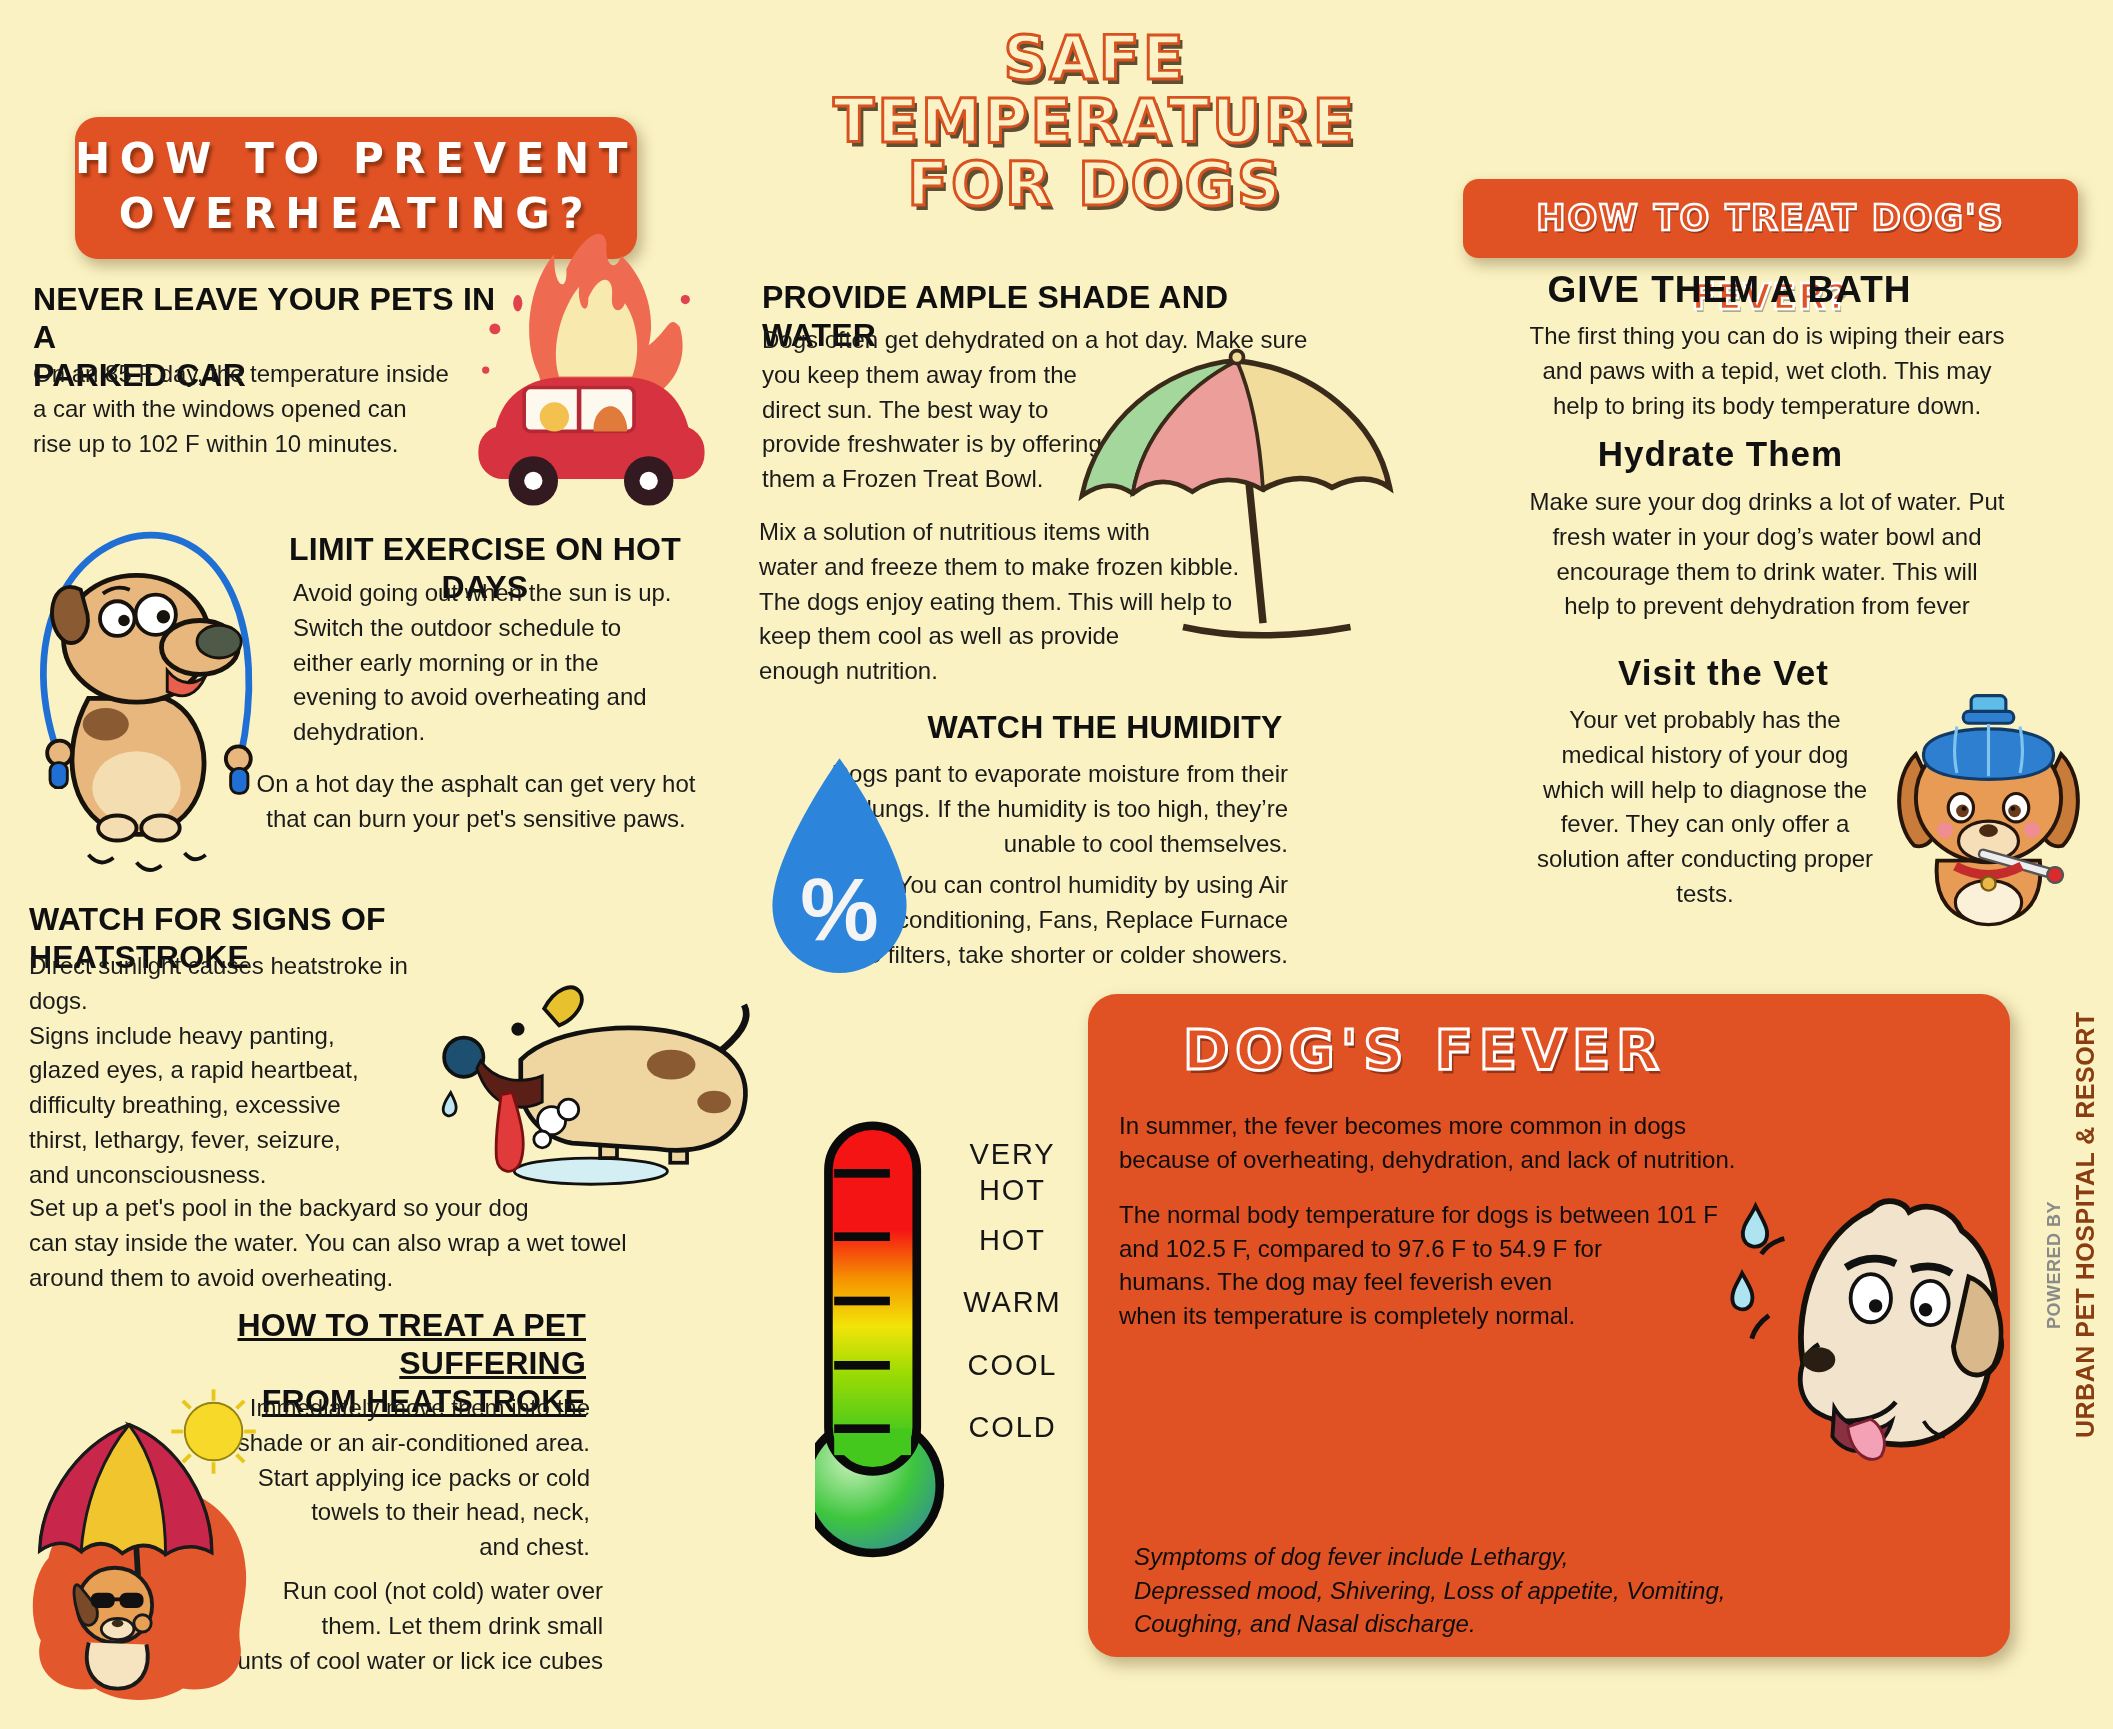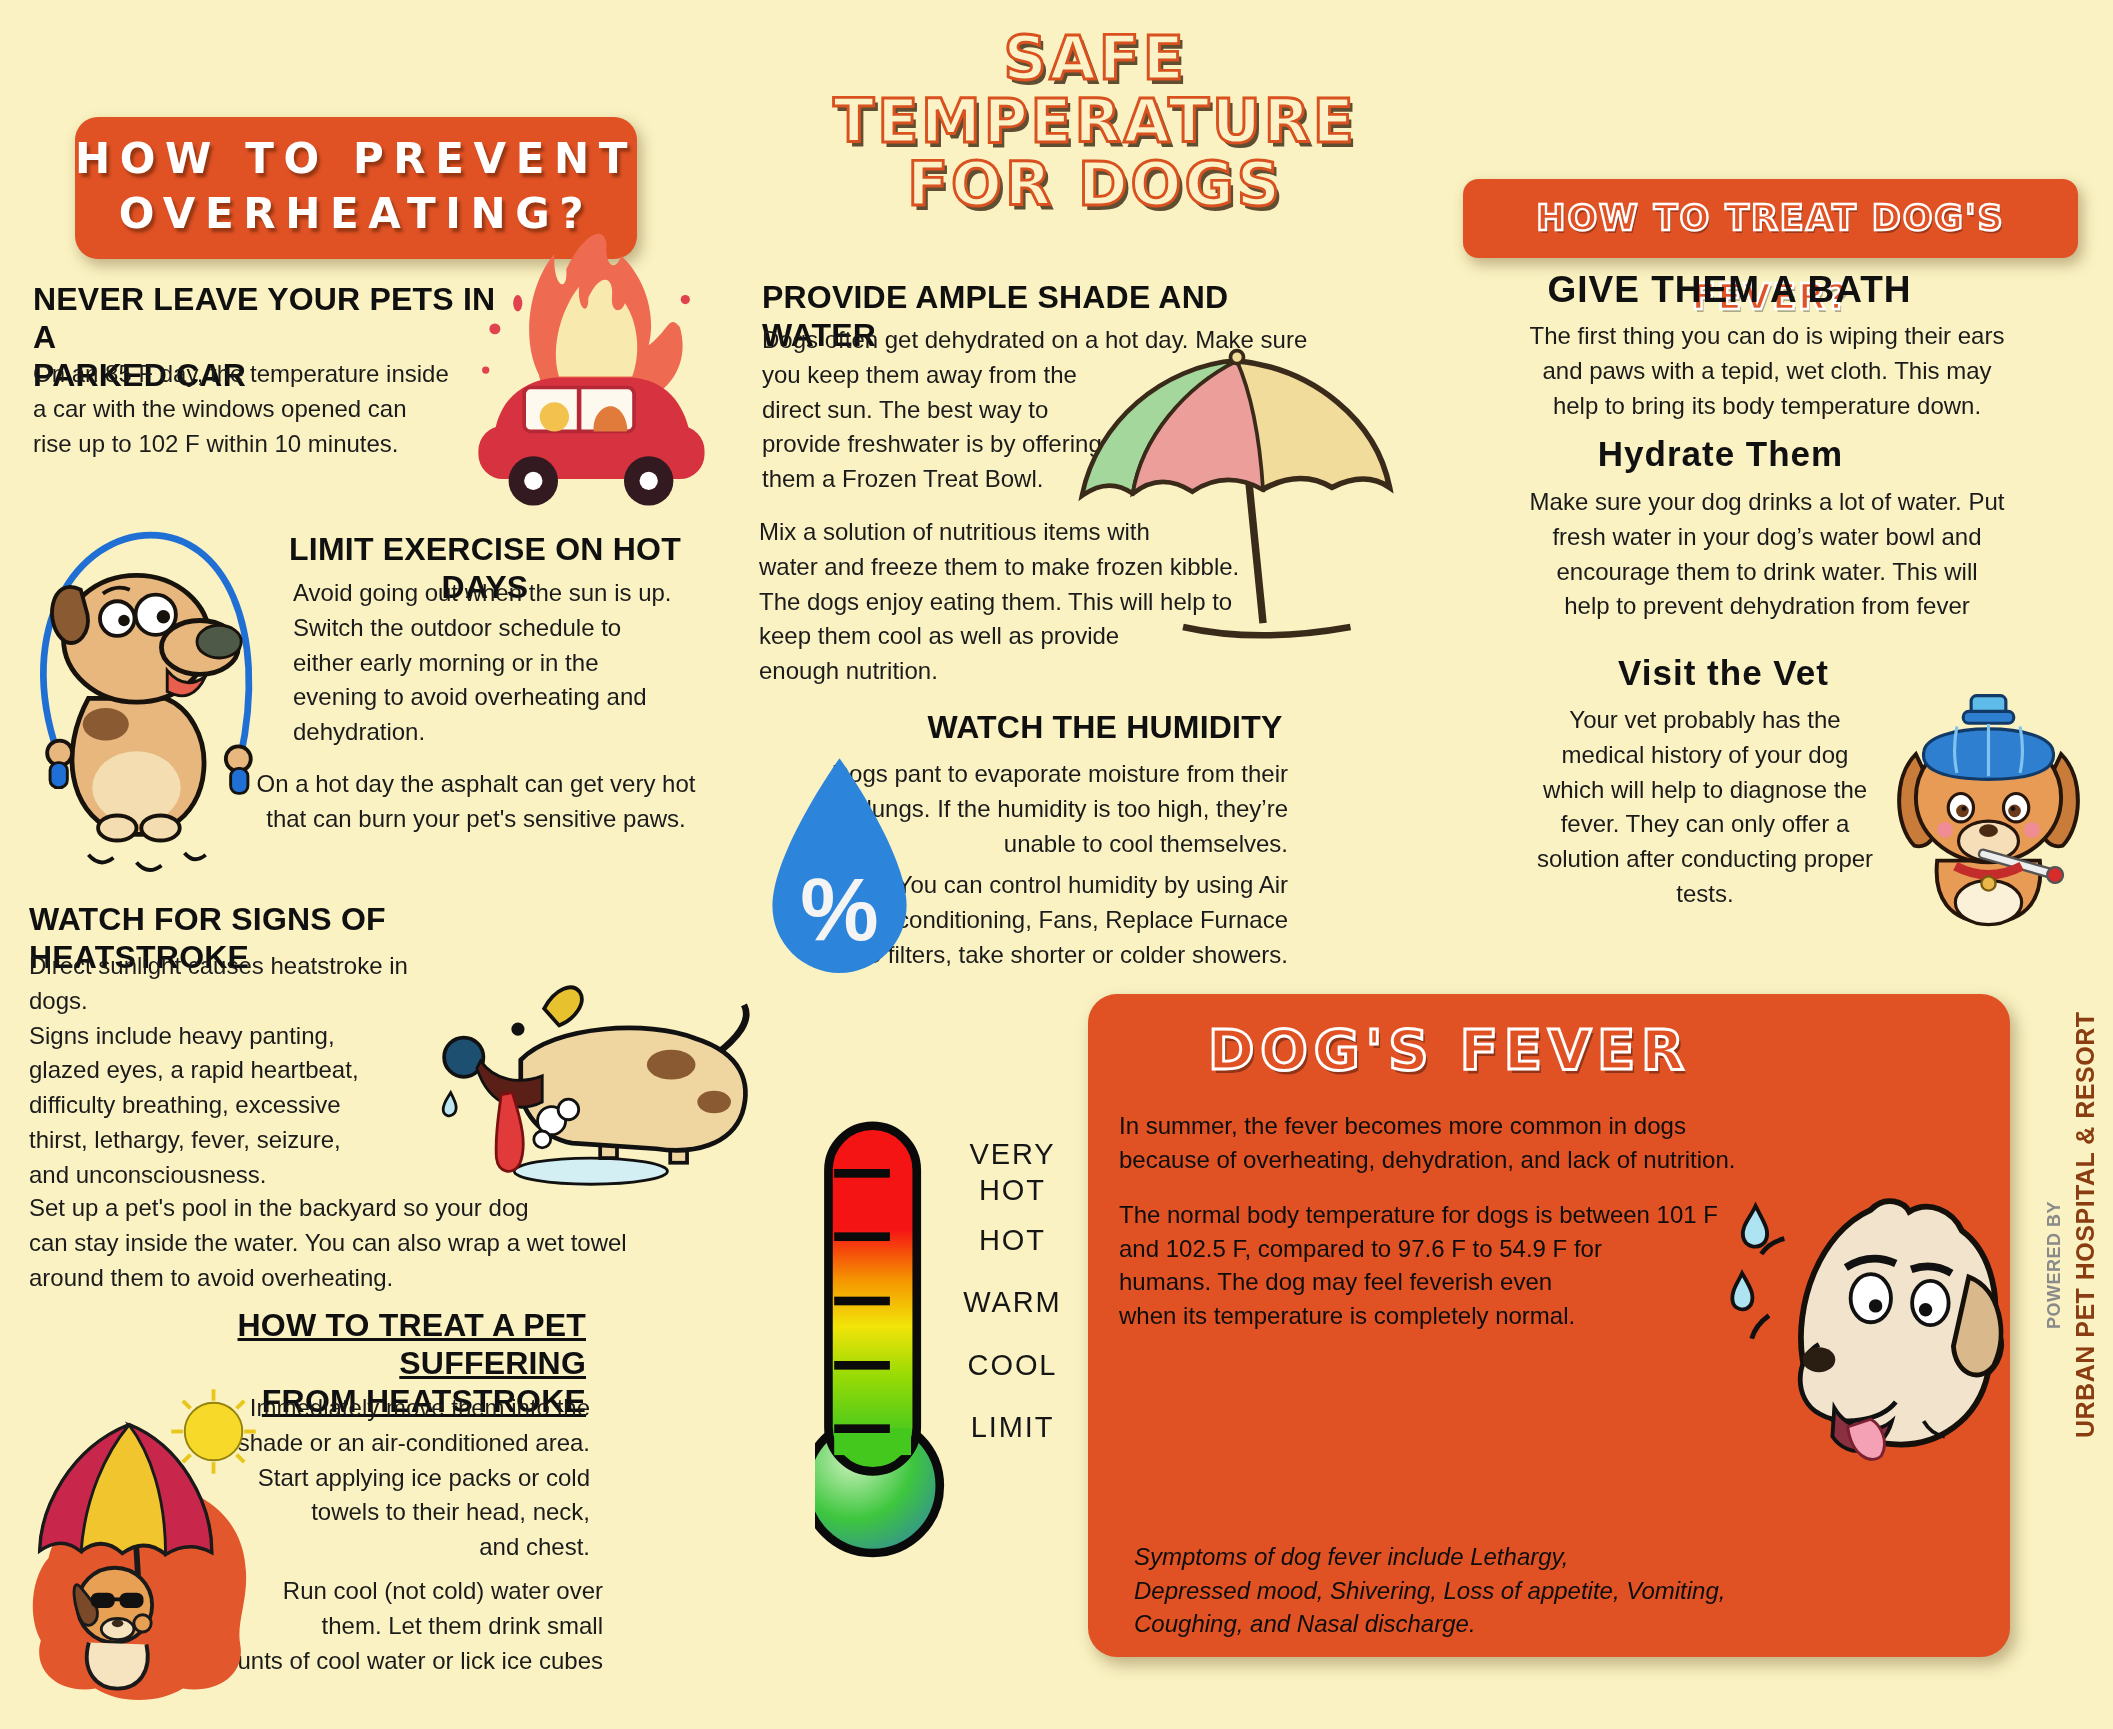--- a/index.html
+++ b/index.html
@@ -229,21 +229,21 @@
     <rect x="20" y="121" width="58" height="9" fill="#0A0A0A"></rect>
     <rect x="20" y="188" width="58" height="9" fill="#0A0A0A"></rect>
     <rect x="20" y="255" width="58" height="9" fill="#0A0A0A"></rect>
     <rect x="20" y="321" width="58" height="9" fill="#0A0A0A"></rect>
   </svg>
   <div class="abs thermo-label" style="left:943px;top:1136px;width:139px;">VERY
 HOT</div>
   <div class="abs thermo-label" style="left:943px;top:1222px;width:139px;">HOT</div>
   <div class="abs thermo-label" style="left:943px;top:1284px;width:139px;">WARM</div>
   <div class="abs thermo-label" style="left:943px;top:1347px;width:139px;">COOL</div>
-  <div class="abs thermo-label" style="left:943px;top:1409px;width:139px;">LIMIT</div>
+  <div class="abs thermo-label" style="left:943px;top:1409px;width:139px;">COLD</div>
 
   <div class="abs banner ctr" style="left:1463px;top:179px;width:615px;height:79px;border-radius:15.4px;">
     <div class="bubble banner2-text">HOW TO TREAT DOG'S FEVER?</div>
   </div>
 
   <div class="abs script-h ctr" style="left:1528px;top:269px;width:403px;font-size:37px;">GIVE THEM A BATH</div>
   <div class="abs b ctr" style="left:1479px;top:319px;width:576px;">The first thing you can do is wiping their ears
 and paws with a tepid, wet cloth. This may
 help to bring its body temperature down.</div>
 
@@ -283,21 +283,21 @@
     <ellipse cx="140" cy="217" rx="12" ry="8" fill="#4A2A12"></ellipse>
     <g transform="rotate(16 140 248)">
       <rect x="128" y="243" width="96" height="11" rx="5" fill="#EDEDED" stroke="#555" stroke-width="3"></rect>
       <circle cx="228" cy="249" r="10" fill="#D92B2B" stroke="#555" stroke-width="3"></circle>
     </g>
     <path d="M98,262 Q140,284 182,262" stroke="#C42B2B" stroke-width="12" fill="none"></path>
     <circle cx="140" cy="284" r="9" fill="#E8B84B" stroke="#7A5A10" stroke-width="3"></circle>
   </svg>
 
   <div class="abs feverbox" style="left:1088px;top:994px;width:922px;height:663px;">
-    <div class="abs bubble fever-title ctr" style="left:0;top:23px;width:672px;padding-left:25px;">DOG'S FEVER</div>
+    <div class="abs bubble fever-title ctr" style="left:0;top:23px;width:672px;">DOG'S FEVER</div>
     <div class="abs fever-b" style="left:31px;top:115px;width:865px;">In summer, the fever becomes more common in dogs
 because of overheating, dehydration, and lack of nutrition.</div>
     <div class="abs fever-b" style="left:31px;top:204px;width:692px;">The normal body temperature for dogs is between 101 F
 and 102.5 F, compared to 97.6 F to 54.9 F for
 humans. The dog may feel feverish even
 when its temperature is completely normal.</div>
     <div class="abs fever-b" style="left:46px;top:546px;width:692px;font-style:italic;">Symptoms of dog fever include Lethargy,
 Depressed mood, Shivering, Loss of appetite, Vomiting,
 Coughing, and Nasal discharge.</div>
 

